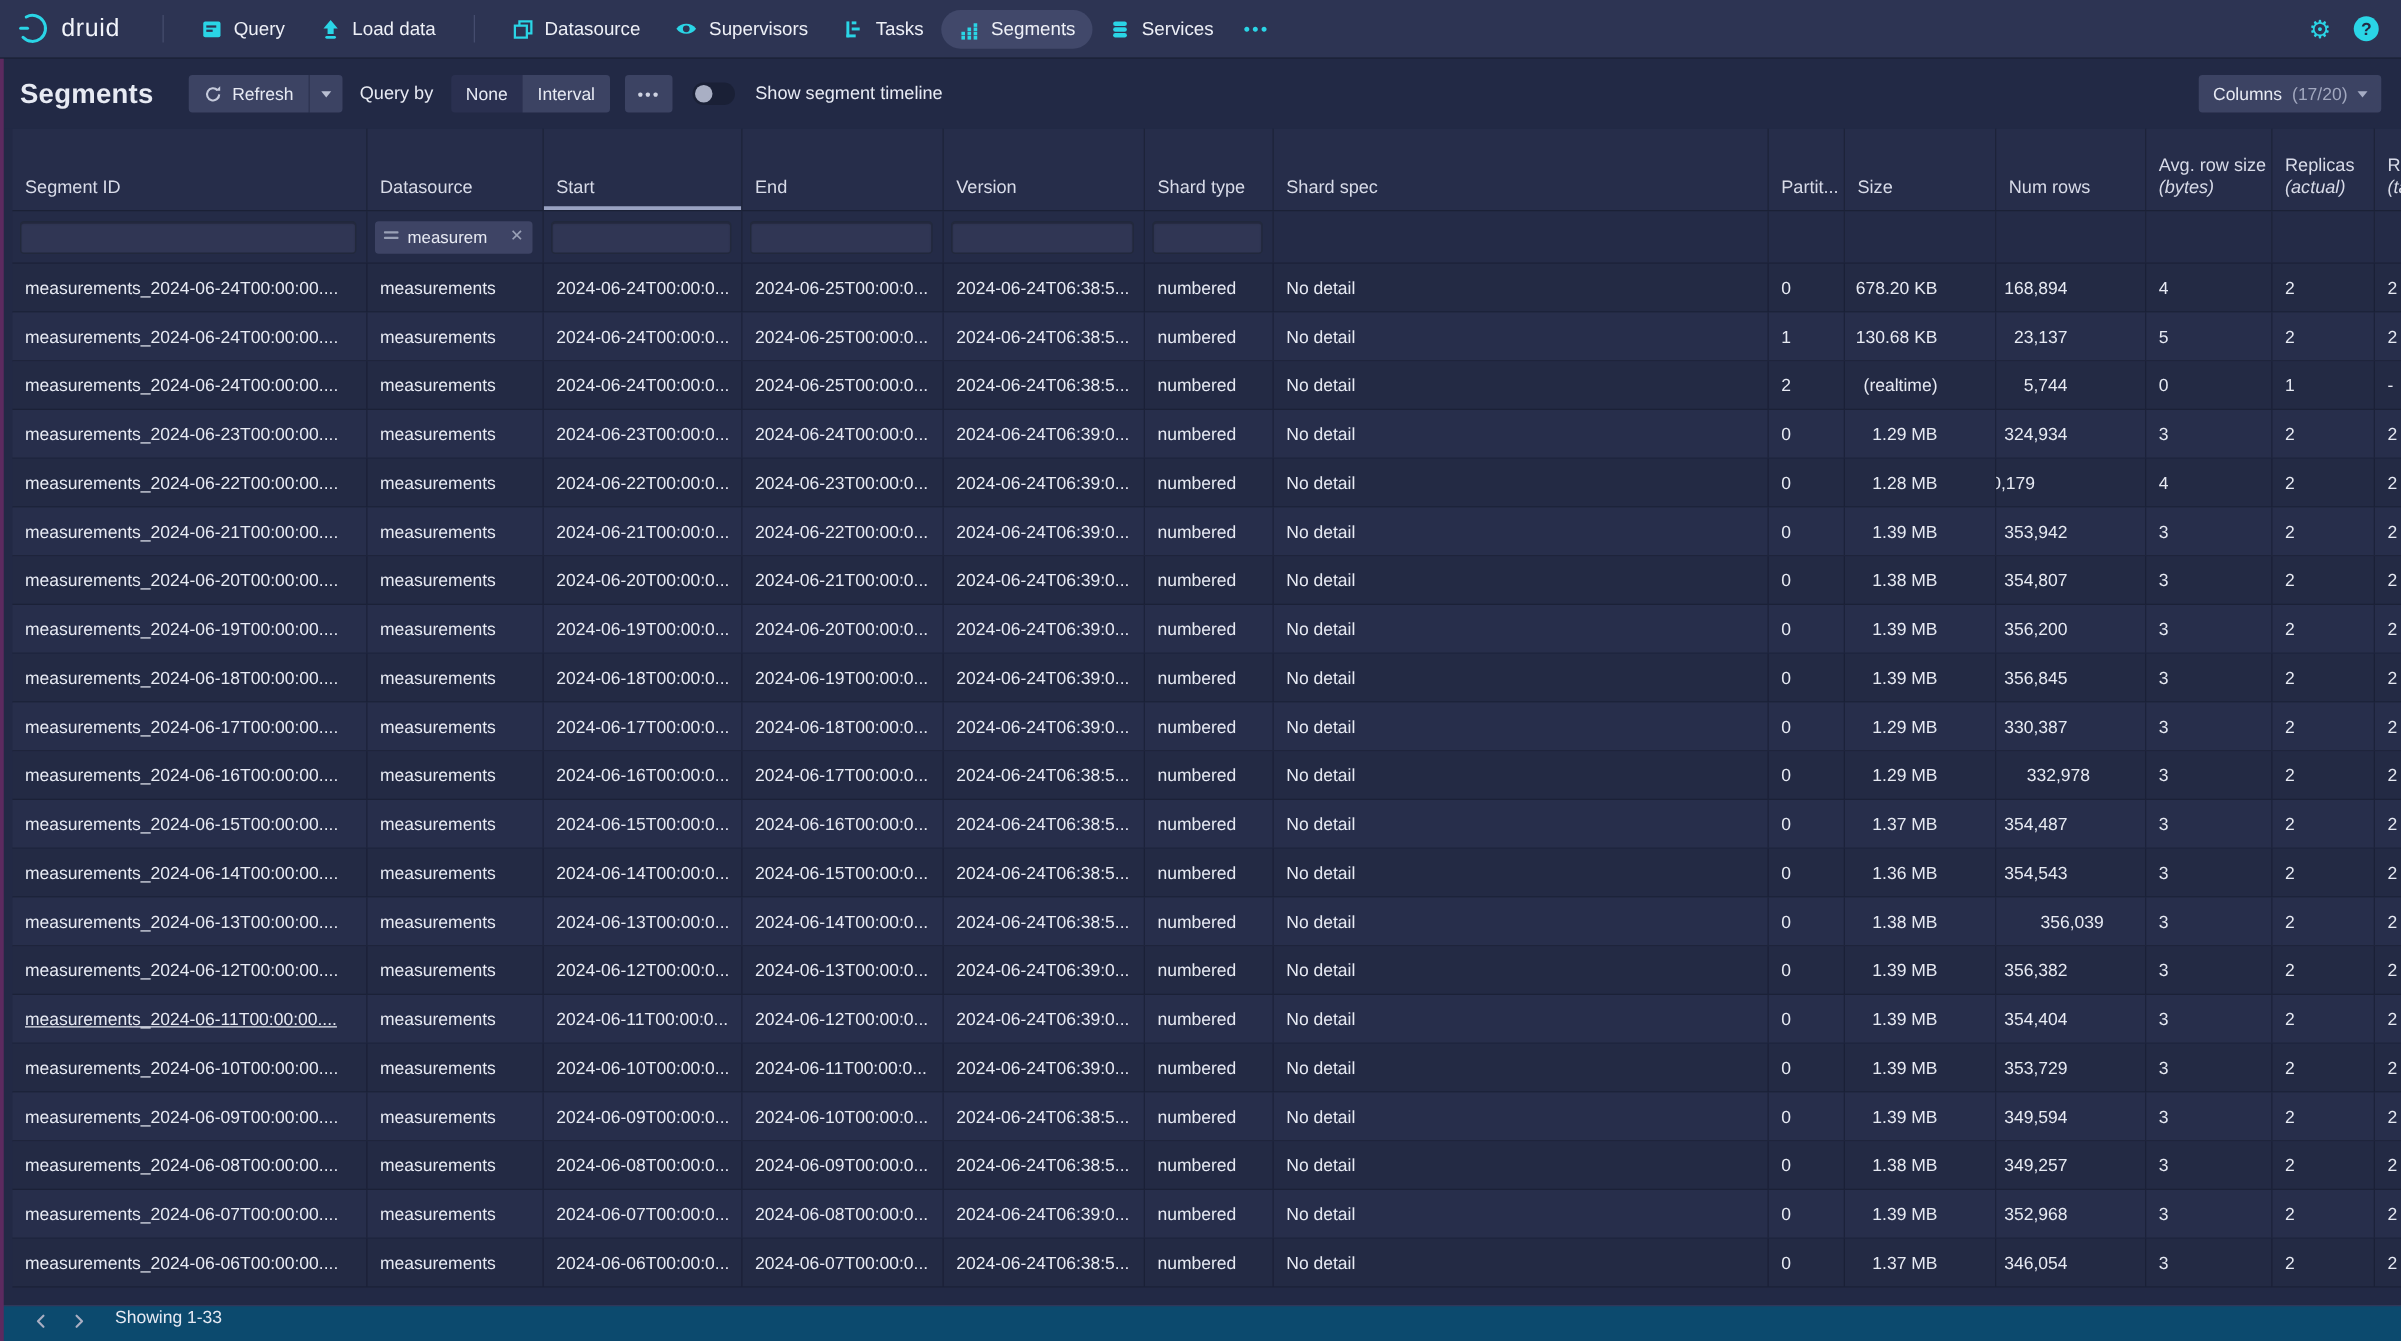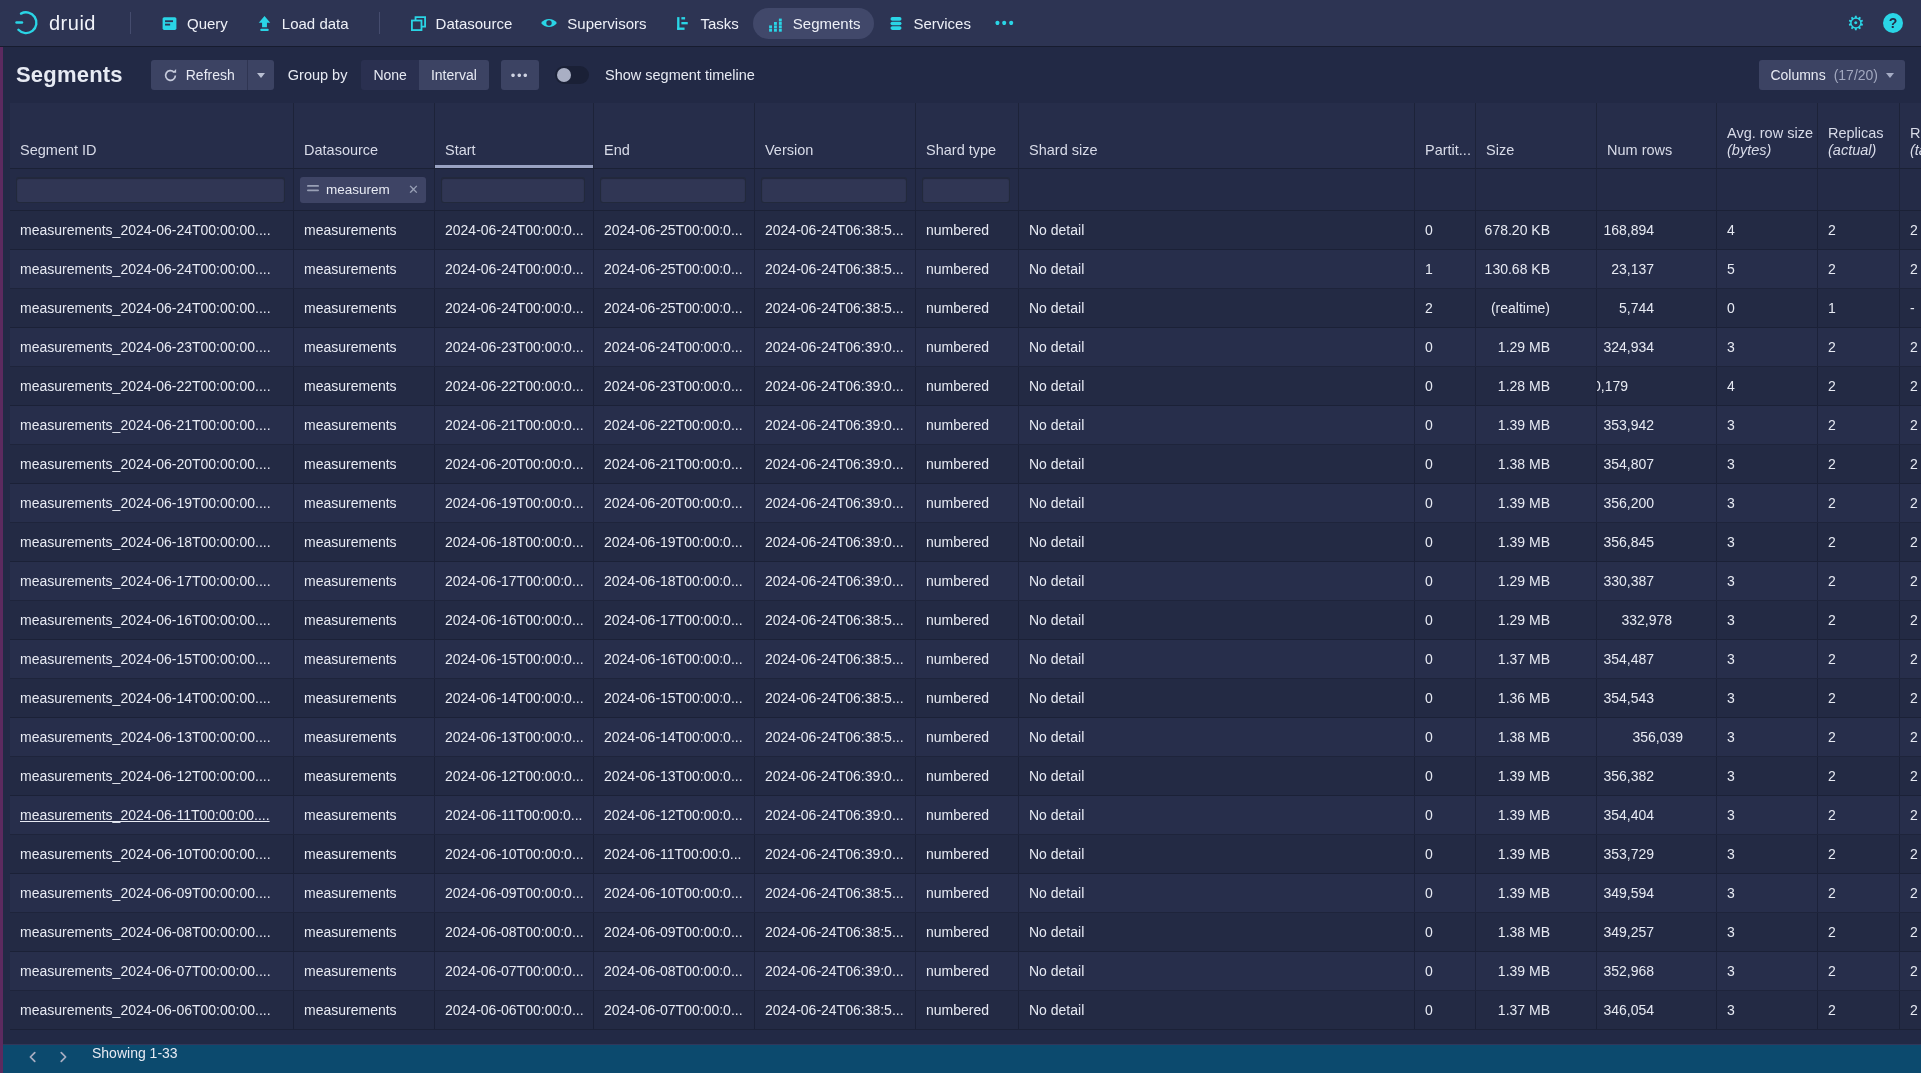--- a/index.html
+++ b/index.html
@@ -181,21 +181,21 @@
             <path d="M13.2 8 a5.2 5.2 0 1 1 -1.5 -3.7" fill="none" stroke="#c6cbdc" stroke-width="1.8"></path>
             <path d="M14 1 v4 h-4 z" fill="#c6cbdc"></path>
           </svg>
       </span>
       <span>Refresh</span>
     </button>
     <button class="btn btn-caret">
       <span class="caret"></span>
     </button>
   </div>
-  <span class="lbl">Group by</span>
+  <span class="lbl">Query by</span>
   <div class="btn-group">
     <button class="btn">None</button>
     <button class="btn">Interval</button>
   </div>
   <button class="btn more-btn">•••</button>
   <div class="switch">
       <div class="knob"></div>
     </div>
   <span class="lbl">Show segment timeline</span>
   <div class="spacer"></div>
@@ -220,21 +220,21 @@
       <div class="th" style="width: 161px;">
         <div class="th-label">End</div>
       </div>
       <div class="th" style="width: 161px;">
         <div class="th-label">Version</div>
       </div>
       <div class="th" style="width: 103px;">
         <div class="th-label">Shard type</div>
       </div>
       <div class="th" style="width: 396px;">
-        <div class="th-label">Shard size</div>
+        <div class="th-label">Shard spec</div>
       </div>
       <div class="th" style="width: 61px;">
         <div class="th-label">Partit...</div>
       </div>
       <div class="th" style="width: 121px;">
         <div class="th-label">Size</div>
       </div>
       <div class="th" style="width: 120px;">
         <div class="th-label">Num rows</div>
       </div>

